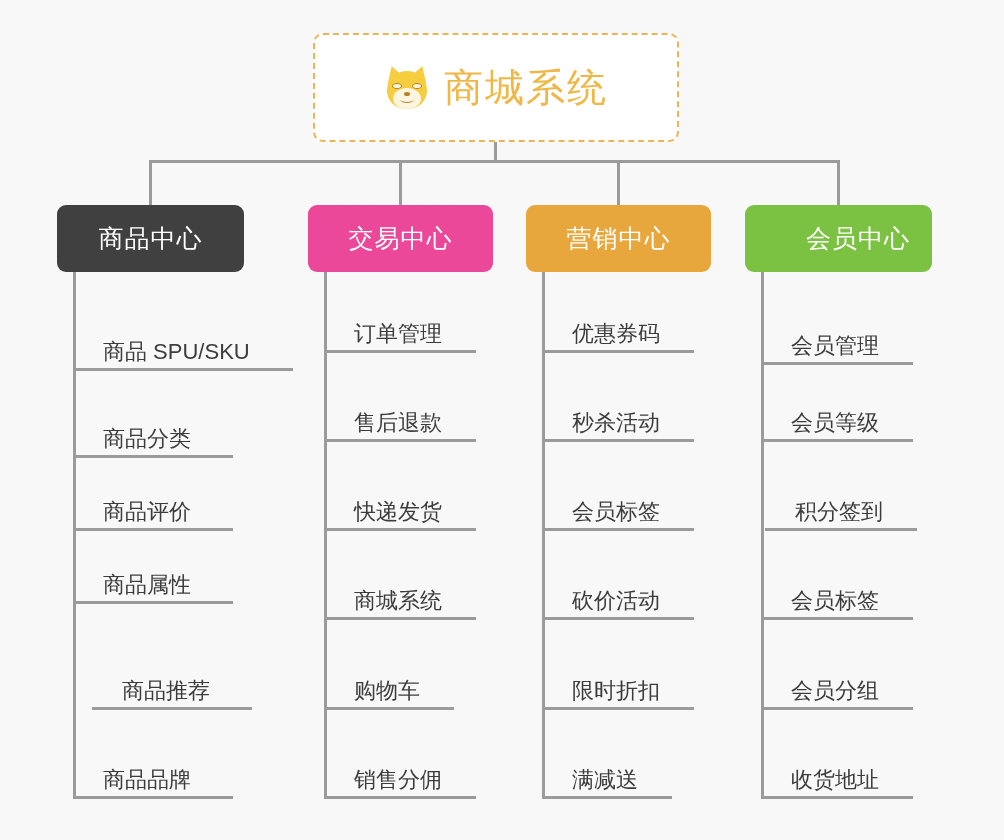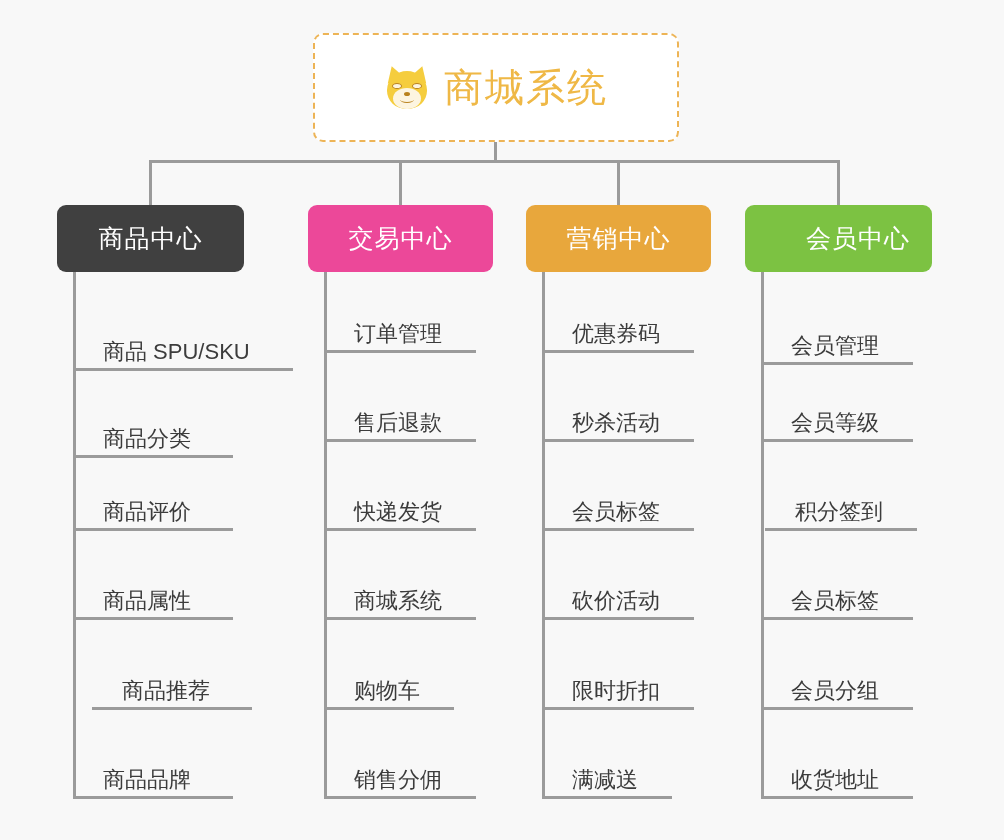--- a/index.html
+++ b/index.html
@@ -178,21 +178,21 @@
       <span class="leaf-label">商品 SPU/SKU</span>
     </div>
     <div class="leaf" style="left:16px; top:148px; width:160px; height:105px;">
       <span class="leaf-underline" style="width:160px;"></span>
       <span class="leaf-label">商品分类</span>
     </div>
     <div class="leaf" style="left:16px; top:237px; width:160px; height:89px;">
       <span class="leaf-underline" style="width:160px;"></span>
       <span class="leaf-label">商品评价</span>
     </div>
-    <div class="leaf" style="left:16px; top:326px; width:160px; height:89px;">
+    <div class="leaf" style="left:16px; top:326px; width:160px; height:73px;">
       <span class="leaf-underline" style="width:160px;"></span>
       <span class="leaf-label">商品属性</span>
     </div>
     <div class="leaf" style="left:16px; top:415px; width:160px; height:90px;margin-left:19px;">
       <span class="leaf-underline" style="width:160px;"></span>
       <span class="leaf-label">商品推荐</span>
     </div>
     <div class="leaf" style="left:16px; top:505px; width:160px; height:89px;">
       <span class="leaf-underline" style="width:160px;"></span>
       <span class="leaf-label">商品品牌</span>

